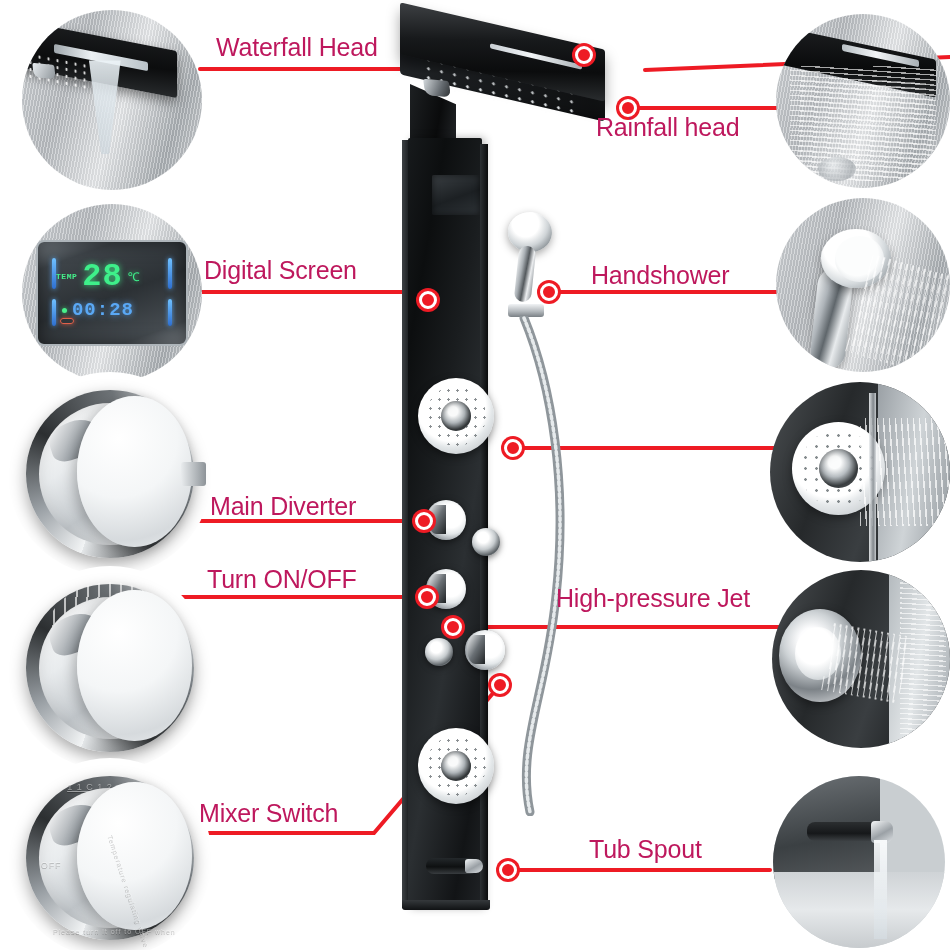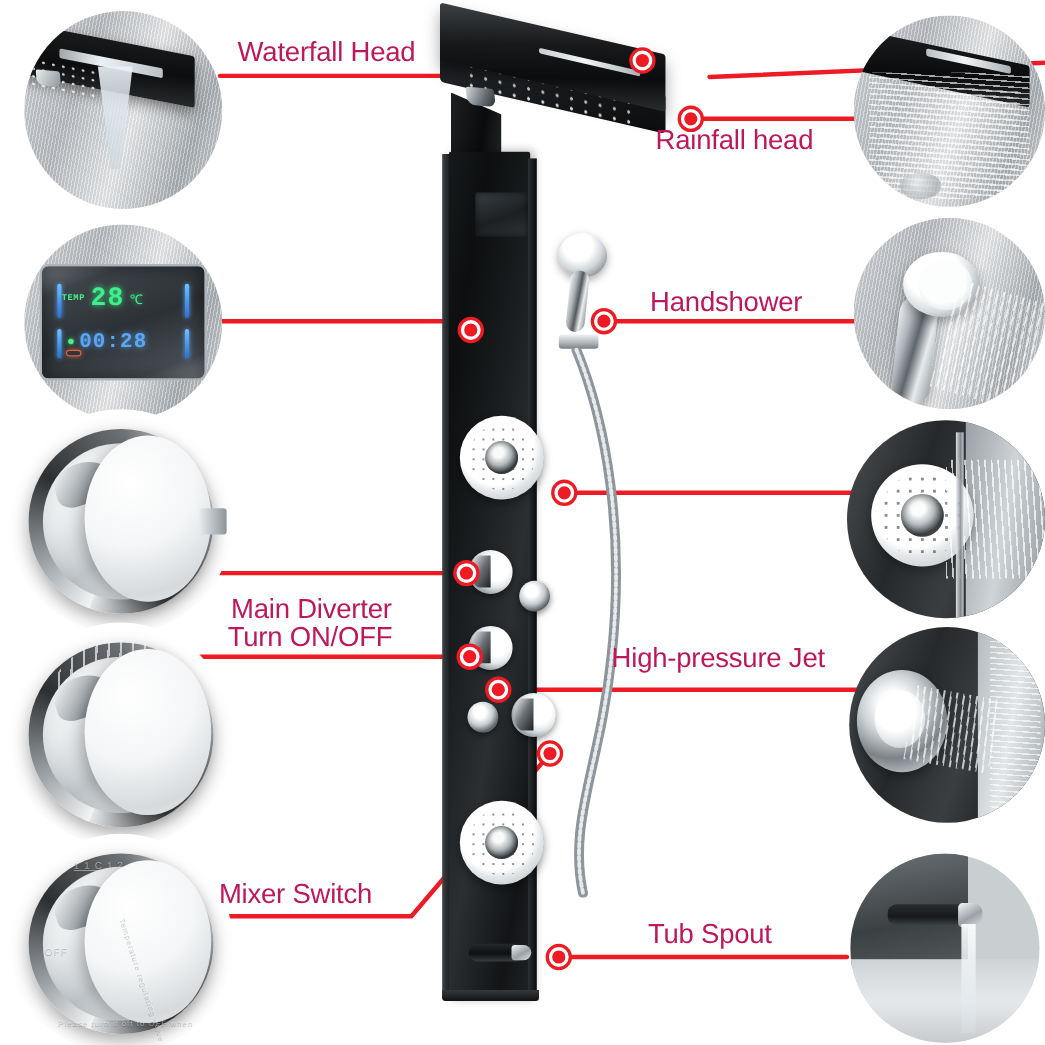--- a/index.html
+++ b/index.html
@@ -94,21 +94,21 @@
     border-radius: 8px;
     border: 2px solid #aeb5ba;
     box-shadow: inset 0 0 18px rgba(0,0,0,.55);
   }
   .ds-row { position:absolute; left:12%; display:flex; align-items:center; gap:5px; }
   .ds-temp-label {
     font-family:"Liberation Mono", monospace; font-size:8px; font-weight:700;
     color:#44f08a; letter-spacing:.5px;
   }
   .ds-temp-val {
-    font-family:"Liberation Mono", monospace; font-size:24px; font-weight:700;
+    font-family:"Liberation Mono", monospace; font-size:32px; font-weight:700;
     color:#3ef08a; letter-spacing:1px; text-shadow:0 0 6px rgba(62,240,138,.85);
   }
   .ds-unit { font-family:"Liberation Mono", monospace; font-size:12px; color:#3ef08a;
     text-shadow:0 0 5px rgba(62,240,138,.8); }
   .ds-time {
     font-family:"Liberation Mono", monospace; font-size:19px; font-weight:700;
     color:#5aa8f5; letter-spacing:1px; text-shadow:0 0 6px rgba(90,168,245,.85);
   }
   .ds-bar {
     position:absolute; width:4px; border-radius:2px;
@@ -597,25 +597,26 @@
   <div class="dot ring" style="left:415px; top:512px;"></div>
   <div class="dot ring" style="left:418px; top:588px;"></div>
   <div class="dot ring" style="left:444px; top:618px;"></div>
   <div class="dot ring" style="left:491px; top:676px;"></div>
   <div class="dot ring" style="left:499px; top:861px;"></div>
 
   <div class="callout-label" style="left:216px; top:35px;">Waterfall Head</div>
 
   <div class="callout-label" style="left:596px; top:115px;">Rainfall head</div>
 
+  <div class="callout-label" style="left:204px; top:258px;">Digital Screen</div>
 
   <div class="callout-label" style="left:591px; top:263px;">Handshower</div>
 
 
-  <div class="callout-label" style="left:210px; top:494px;margin-top:48px;">Main Diverter</div>
+  <div class="callout-label" style="left:210px; top:494px;">Main Diverter</div>
 
   <div class="callout-label" style="left:207px; top:567px;">Turn ON/OFF</div>
 
   <div class="callout-label" style="left:556px; top:586px;">High-pressure Jet</div>
 
   <div class="callout-label" style="left:199px; top:801px;">Mixer Switch</div>
 
   <div class="callout-label" style="left:589px; top:837px;">Tub Spout</div>
 
 </div>

